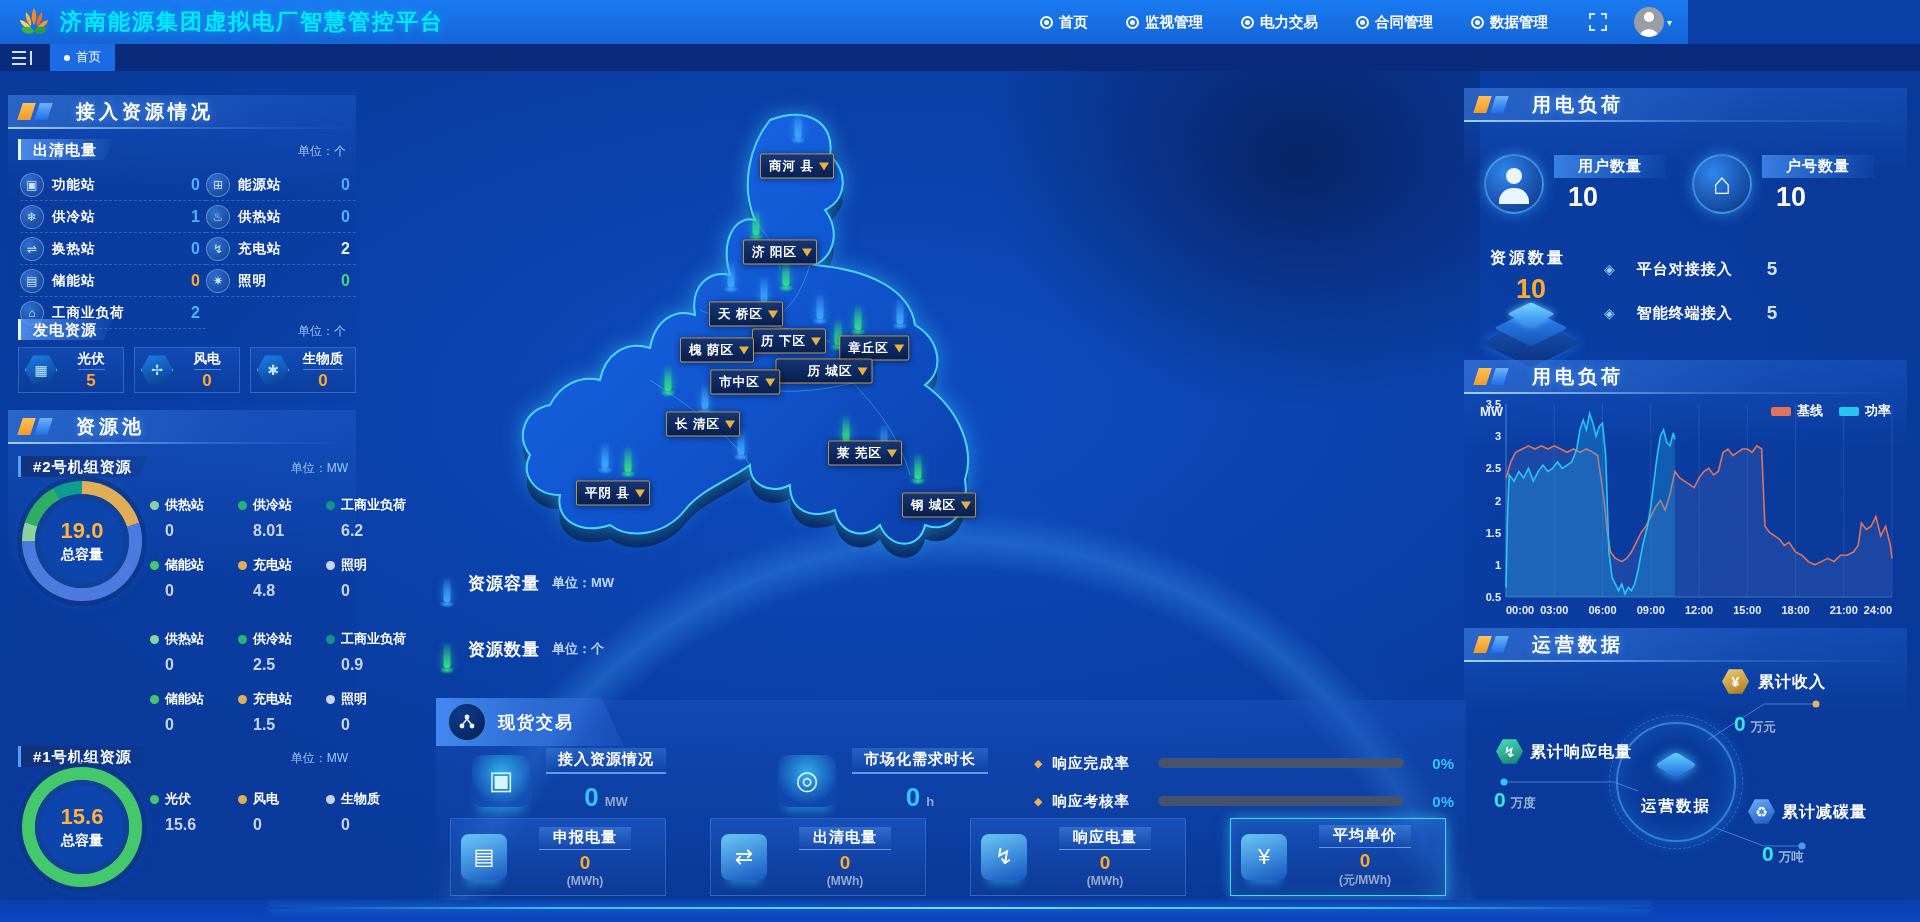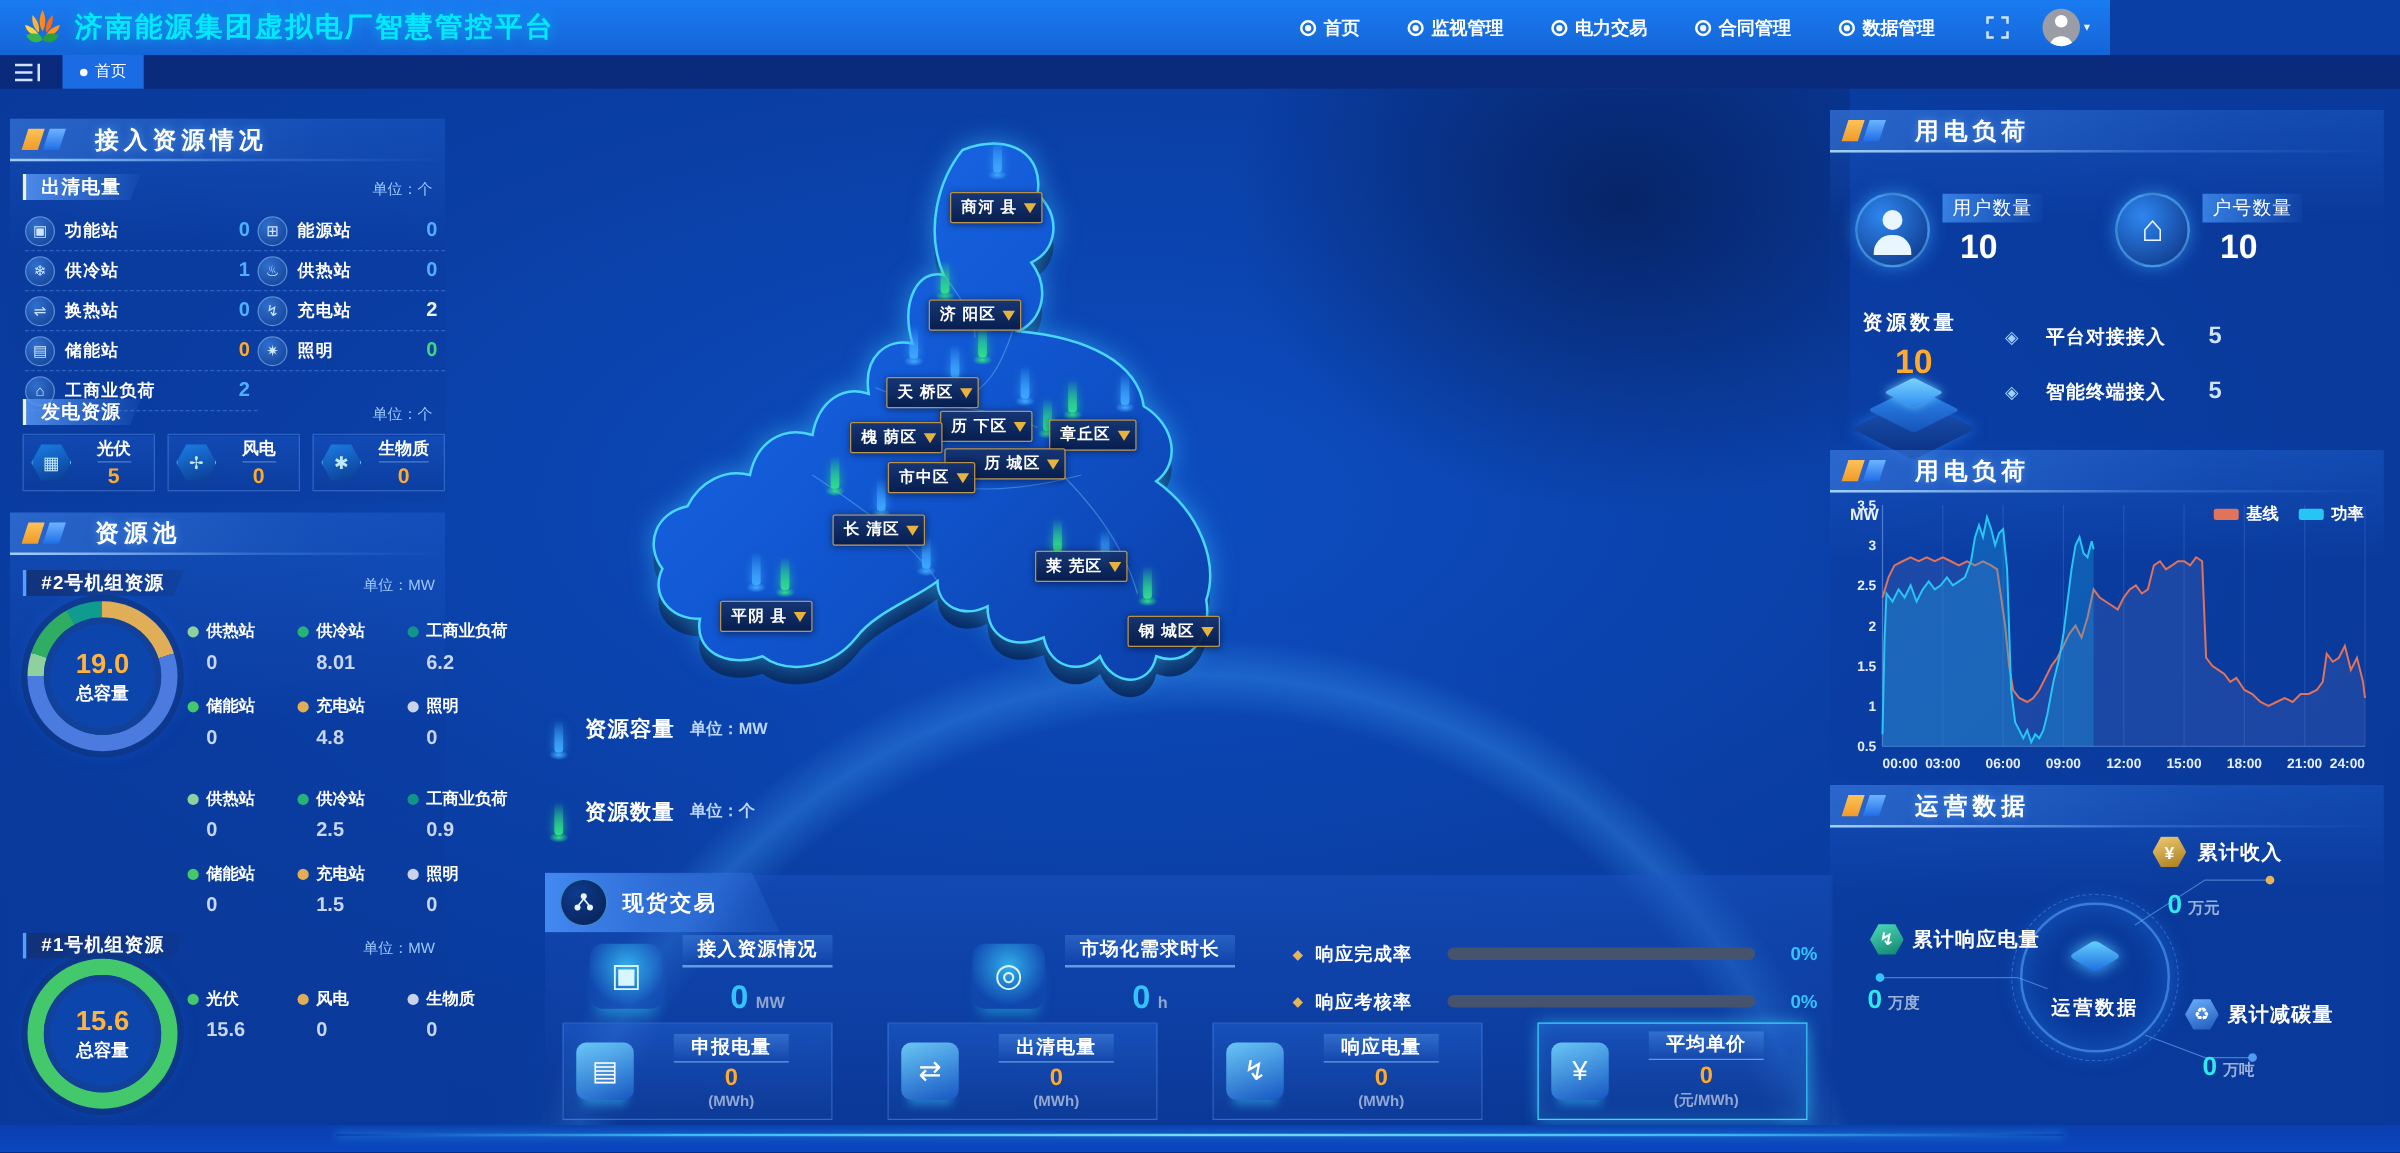--- a/index.html
+++ b/index.html
@@ -115,21 +115,21 @@
   .card-val{color:#ffaa2b;font-size:19px;font-weight:800;margin-top:2px;}
   .card-unit{color:#93a9d1;font-size:12px;font-weight:700;}
 
   
   .tile{position:absolute;display:flex;align-items:center;gap:10px;}
   .tile-ico{width:56px;height:56px;border-radius:50%;background:radial-gradient(circle at 35% 30%,#2e86f0,#0b2f7e);border:2px solid rgba(90,190,255,.55);box-shadow:0 0 14px rgba(60,160,255,.6);position:relative;}
   .tile-ico.ic-user::before{content:'';position:absolute;top:12px;left:50%;transform:translateX(-50%);width:16px;height:16px;border-radius:50%;background:#eaf6ff;}
   .tile-ico.ic-user::after{content:'';position:absolute;bottom:8px;left:50%;transform:translateX(-50%);width:30px;height:16px;border-radius:14px 14px 0 0;background:#eaf6ff;}
   .tile-ico.ic-home::before{content:'⌂';position:absolute;inset:0;display:flex;align-items:center;justify-content:center;color:#eaf6ff;font-size:30px;font-weight:700;}
   .tile-col{display:flex;flex-direction:column;}
-  .tile-label{color:#fff;font-size:15px;font-weight:400;letter-spacing:1px;padding:2px 8px;background:linear-gradient(90deg,rgba(70,150,250,.75),rgba(70,150,250,.05));}
+  .tile-label{color:#fff;font-size:15px;font-weight:700;letter-spacing:1px;padding:2px 24px;background:linear-gradient(90deg,rgba(70,150,250,.75),rgba(70,150,250,.05));}
   .tile-val{color:#fff;font-size:27px;font-weight:800;margin:4px 0 0 14px;}
   .res-label{position:absolute;color:#fff;font-size:16px;font-weight:800;letter-spacing:3px;}
   .res-val{position:absolute;color:#ffaa2b;font-size:27px;font-weight:800;}
   .ped{position:absolute;width:90px;height:54px;}
   .ped i{position:absolute;left:50%;border-radius:4px;}
   .ped i:nth-child(1){top:22px;width:70px;height:70px;transform:translateX(-50%) scaleY(.5) rotate(45deg);background:linear-gradient(135deg,#1b55b8,#0b2f7e);box-shadow:0 0 14px rgba(40,140,255,.6);}
   .ped i:nth-child(2){top:16px;width:52px;height:52px;transform:translateX(-50%) scaleY(.5) rotate(45deg);background:linear-gradient(135deg,#2f8cf5,#1653b8);}
   .ped i:nth-child(3){top:11px;width:34px;height:34px;transform:translateX(-50%) scaleY(.5) rotate(45deg);background:linear-gradient(135deg,#7cd6ff,#2e8cf0);box-shadow:0 0 10px rgba(120,220,255,.8);}
   .srv-row{position:absolute;display:flex;align-items:center;}
   .srv-diamond{color:#9fd1ff;font-size:14px;margin-right:22px;}
@@ -271,21 +271,21 @@
       </div>
 
       <div class="district" style="left: 874px; top: 348px;">
         <span>章丘区</span>
       </div>
 
       <div class="district" style="left: 717px; top: 350px;">
         <span>槐 荫区</span>
       </div>
 
-      <div class="district" style="left: 804px; top: 371px; padding-left: 31px;">
+      <div class="district" style="left: 824px; top: 371px; padding-left: 31px;">
         <span>历 城区</span>
       </div>
 
       <div class="district" style="left: 745px; top: 382px;">
         <span>市中区</span>
       </div>
 
       <div class="district" style="left: 703px; top: 424px;">
         <span>长 清区</span>
       </div>

